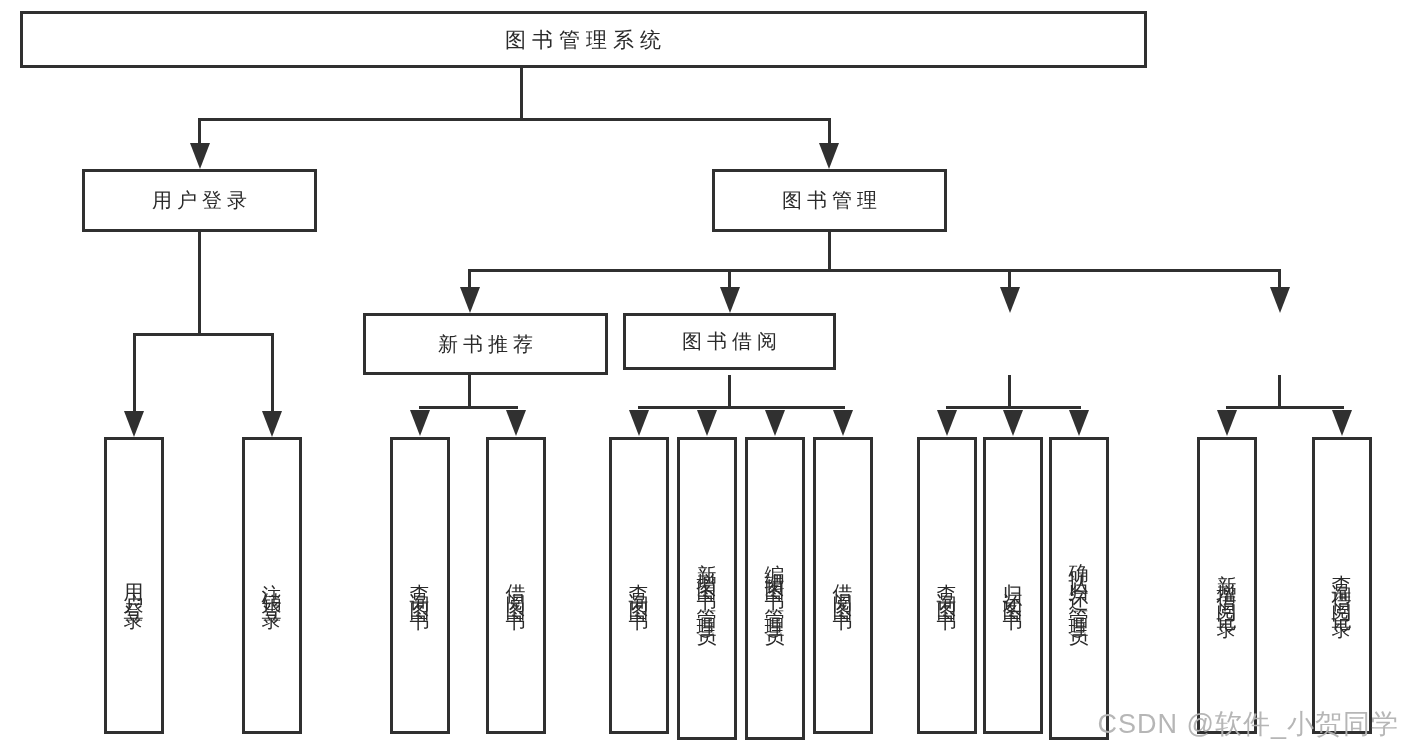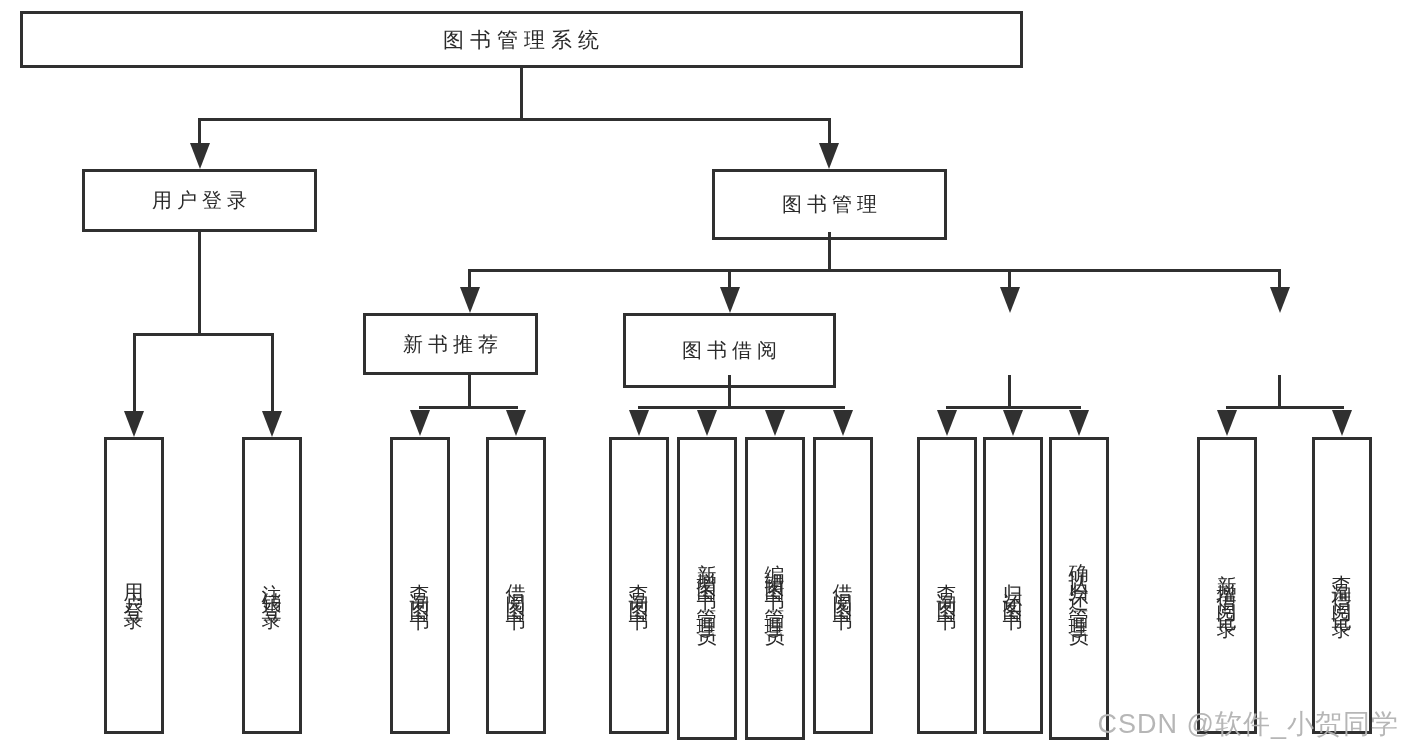--- a/index.html
+++ b/index.html
@@ -25,35 +25,35 @@
          border-top:26px solid var(--line);}
 
   .watermark{position:absolute;right:6px;bottom:5px;font-size:27px;letter-spacing:1px;
              color:var(--watermark);opacity:.95;z-index:5;white-space:nowrap;}
 </style>
 </head>
 <body>
 
 <div id="stage">
 
-  <div class="box root" style="left:20px;top:11px;width:1003px;height:57px">
+  <div class="box root" style="left:20px;top:11px;width:1127px;height:57px">
     <span class="hlabel">图书管理系统</span>
   </div>
 
   <div class="vline" style="left:520px;top:68px;height:52px"></div>
   <div class="hline" style="left:198px;top:118px;width:633px"></div>
   <div class="vline" style="left:198px;top:118px;height:28px"></div>
   <div class="arrow" style="left:190px;top:143px"></div>
   <div class="vline" style="left:828px;top:118px;height:28px"></div>
   <div class="arrow" style="left:819px;top:143px"></div>
 
   <div class="box" style="left:82px;top:169px;width:235px;height:63px">
     <span class="hlabel">用户登录</span>
   </div>
-  <div class="box" style="left:712px;top:169px;width:235px;height:71px">
+  <div class="box" style="left:712px;top:169px;width:235px;height:63px">
     <span class="hlabel">图书管理</span>
   </div>
 
   <div class="vline" style="left:198px;top:232px;height:104px"></div>
   <div class="hline" style="left:133px;top:333px;width:141px"></div>
   <div class="vline" style="left:133px;top:333px;height:80px"></div>
   <div class="arrow" style="left:124px;top:411px"></div>
   <div class="vline" style="left:271px;top:333px;height:80px"></div>
   <div class="arrow" style="left:262px;top:411px"></div>
 
@@ -61,24 +61,24 @@
   <div class="hline" style="left:468px;top:269px;width:813px"></div>
   <div class="vline" style="left:468px;top:269px;height:22px"></div>
   <div class="arrow" style="left:460px;top:287px"></div>
   <div class="vline" style="left:728px;top:269px;height:22px"></div>
   <div class="arrow" style="left:720px;top:287px"></div>
   <div class="vline" style="left:1008px;top:269px;height:22px"></div>
   <div class="arrow" style="left:1000px;top:287px"></div>
   <div class="vline" style="left:1278px;top:269px;height:22px"></div>
   <div class="arrow" style="left:1270px;top:287px"></div>
 
-  <div class="box" style="left:363px;top:313px;width:175px;height:62px">
+  <div class="box" style="left:363px;top:313px;width:245px;height:62px">
     <span class="hlabel">新书推荐</span>
   </div>
-  <div class="box" style="left:623px;top:313px;width:213px;height:75px">
+  <div class="box" style="left:623px;top:313px;width:213px;height:57px">
     <span class="hlabel">图书借阅</span>
   </div>
 
   <div class="vline" style="left:468px;top:375px;height:34px"></div>
   <div class="hline" style="left:419px;top:406px;width:99px"></div>
   <div class="arrow" style="left:410px;top:410px"></div>
   <div class="arrow" style="left:506px;top:410px"></div>
 
   <div class="vline" style="left:728px;top:375px;height:34px"></div>
   <div class="hline" style="left:638px;top:406px;width:207px"></div>

